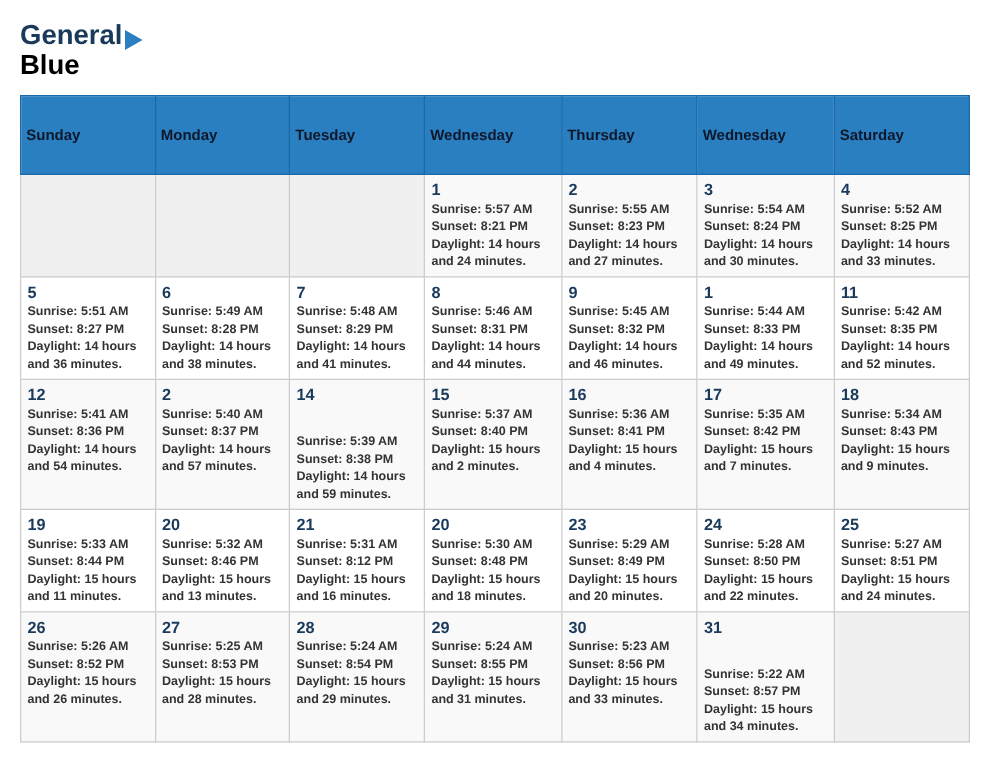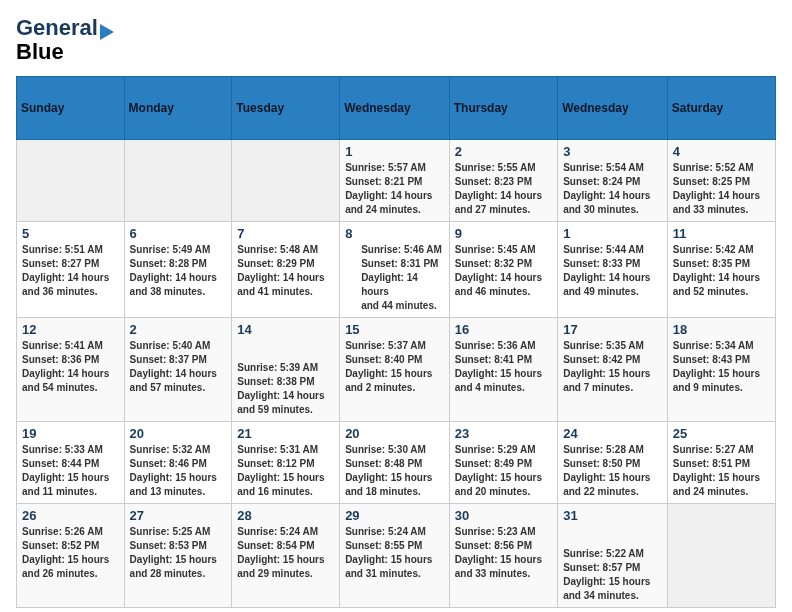--- a/index.html
+++ b/index.html
@@ -171,21 +171,21 @@
         </td>
         <td>
           <span class="day-num">7</span>
           <div class="day-info" style="white-space: pre-line;">Sunrise: 5:48 AM
 Sunset: 8:29 PM
 Daylight: 14 hours
 and 41 minutes.</div>
         </td>
         <td>
           <span class="day-num">8</span>
-          <div class="day-info" style="white-space: pre-line; margin-left: 16px;">Sunrise: 5:46 AM
+          <div class="day-info" style="white-space: pre-line;">Sunrise: 5:46 AM
 Sunset: 8:31 PM
 Daylight: 14 hours
 and 44 minutes.</div>
         </td>
         <td>
           <span class="day-num">9</span>
           <div class="day-info" style="white-space: pre-line;">Sunrise: 5:45 AM
 Sunset: 8:32 PM
 Daylight: 14 hours
 and 46 minutes.</div>

